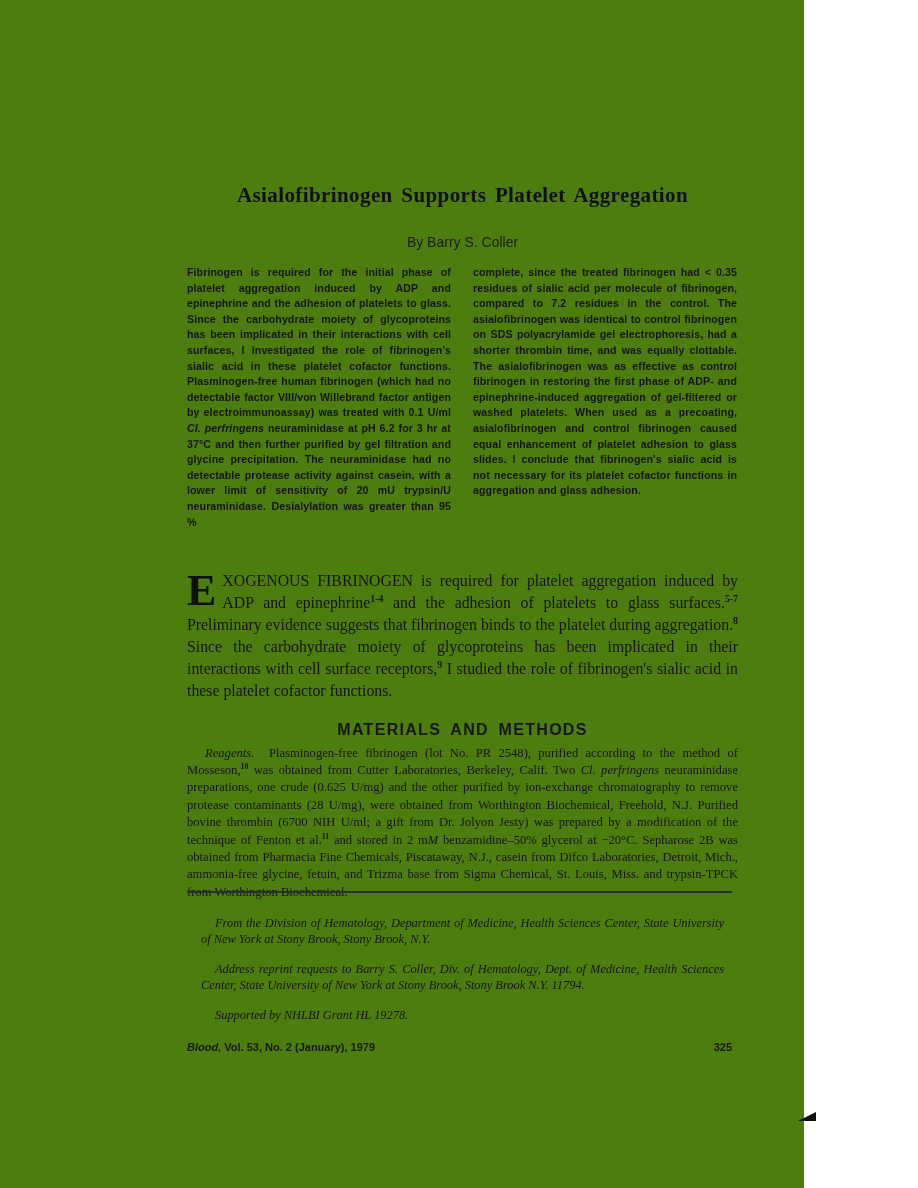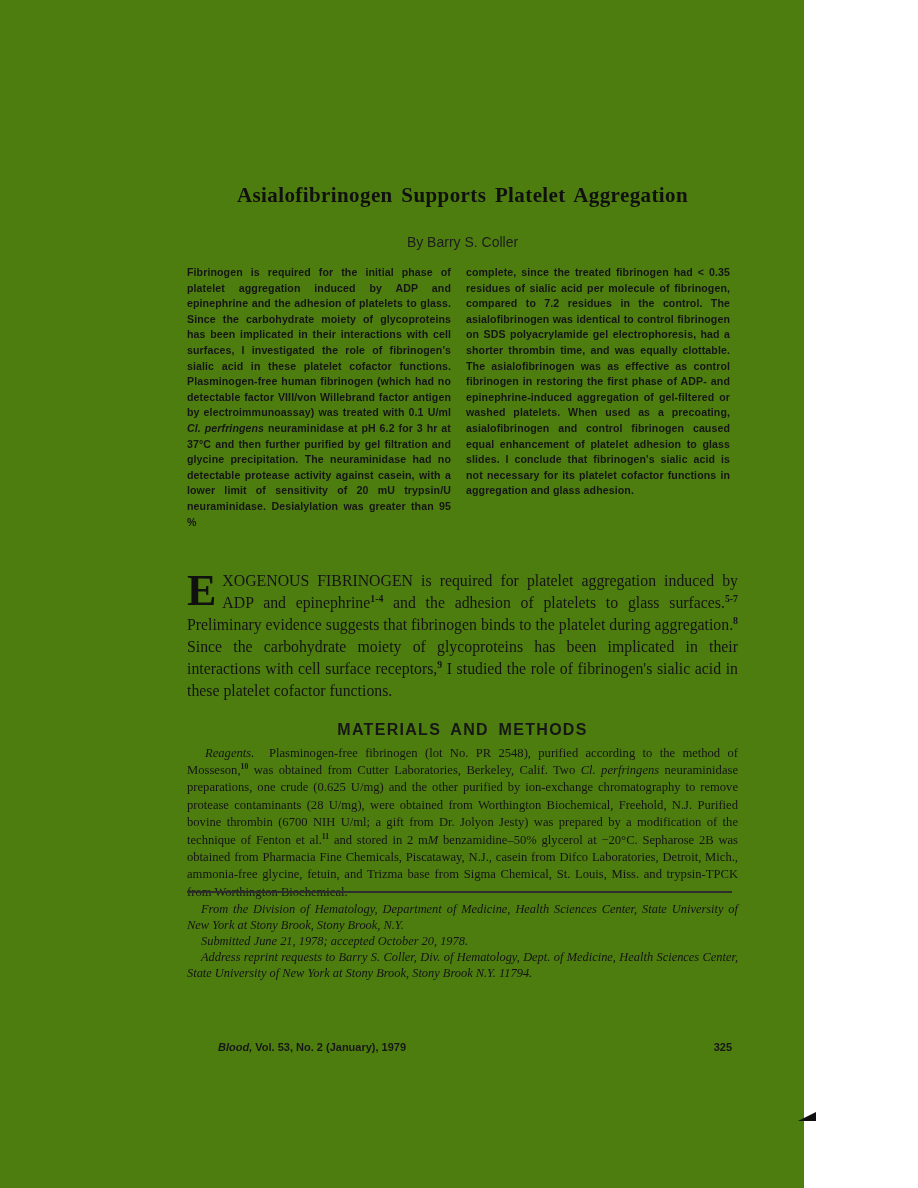--- a/index.html
+++ b/index.html
@@ -9,21 +9,21 @@
 
   .article-title{position:absolute;top:170px;left:187px;width:551px;
        text-align:center;font-family:"Liberation Serif",serif;
        font-weight:bold;font-size:21px;line-height:23px;
        letter-spacing:0.4px;word-spacing:3px;color:#101010;}
   .byline{position:absolute;top:234px;left:187px;width:551px;
        text-align:center;font-family:"Liberation Sans",sans-serif;
        font-size:14px;color:#1c1c1c;}
 
   .abstract{position:absolute;top:265px;left:187px;width:551px;
-       display:flex;gap:15px;}
+       display:flex;gap:22px;}
   .abs-col{width:264px;font-family:"Liberation Sans",sans-serif;
        font-weight:bold;font-size:10.6px;line-height:15.6px;
        text-align:justify;letter-spacing:0.1px;color:#151515;}
 
   .intro{position:absolute;top:570px;left:187px;width:551px;
        font-size:15.8px;line-height:22px;text-align:justify;color:#141414;}
   .dropcap{float:left;font-family:"Liberation Serif",serif;font-weight:bold;
        font-size:44px;line-height:36px;margin:3px 6px 0 0;color:#101010;}
 
   .section-heading{position:absolute;top:708px;left:187px;width:551px;
@@ -34,27 +34,27 @@
   .methods{position:absolute;top:732px;left:187px;width:551px;
        font-size:12.6px;line-height:17.4px;text-align:justify;
        text-indent:18px;color:#141414;}
 
   .footnote-rule{position:absolute;top:891px;left:187px;width:545px;
        height:2px;background:#2e2e2e;border:none;margin:0;}
 
   .footnotes{position:absolute;top:901px;left:187px;width:551px;
        font-style:italic;font-size:12.4px;line-height:16px;
        text-align:justify;color:#141414;}
-  .footnotes p{margin:0;text-indent:14px;}
+  .footnotes p{margin:14px;text-indent:14px;}
 
   .page-footer{position:absolute;top:1041px;left:187px;width:545px;
        display:flex;justify-content:space-between;align-items:baseline;
        font-family:"Liberation Sans",sans-serif;font-size:11px;color:#171717;}
   .journal-citation{font-weight:bold;}
-  .journal-citation .jname{font-style:italic;margin-left:31px;}
+  .journal-citation .jname{font-style:italic;}
   .page-number{font-weight:bold;font-size:11px;}
 
   .scan-artifact{position:absolute;left:798px;top:1112px;width:18px;height:9px;
        background:#101010;clip-path:polygon(100% 0,100% 100%,0 100%);}
 
   sup{font-size:0.62em;line-height:0;vertical-align:super;font-weight:bold;}
 </style>
 </head>
 <body>
 
@@ -76,22 +76,22 @@
   </div>
 
   <h2 class="section-heading">MATERIALS AND METHODS</h2>
 
   <p class="methods"><span style="font-style: italic;">Reagents.</span><span>&nbsp; Plasminogen-free fibrinogen (lot No. PR 2548), purified according to the method of Mosseson,</span><sup>10</sup><span> was obtained from Cutter Laboratories, Berkeley, Calif. Two </span><span style="font-style: italic;">Cl. perfringens</span><span> neuraminidase preparations, one crude (0.625 U/mg) and the other purified by ion-exchange chromatography to remove protease contaminants (28 U/mg), were obtained from Worthington Biochemical, Freehold, N.J. Purified bovine thrombin (6700 NIH U/ml; a gift from Dr. Jolyon Jesty) was prepared by a modification of the technique of Fenton et al.</span><sup>11</sup><span> and stored in 2 m</span><span style="font-style: italic;">M</span><span> benzamidine–50% glycerol at −20°C. Sepharose 2B was obtained from Pharmacia Fine Chemicals, Piscataway, N.J., casein from Difco Laboratories, Detroit, Mich., ammonia-free glycine, fetuin, and Trizma base from Sigma Chemical, St. Louis, Miss. and trypsin-TPCK from Worthington Biochemical.</span></p>
 
   <hr class="footnote-rule">
 
   <div class="footnotes">
     <p>From the Division of Hematology, Department of Medicine, Health Sciences Center, State University of New York at Stony Brook, Stony Brook, N.Y.</p>
-    <p>Submitted June 21, 1978; accepted October 20, 1978.</p>
     <p>Address reprint requests to Barry S. Coller, Div. of Hematology, Dept. of Medicine, Health Sciences Center, State University of New York at Stony Brook, Stony Brook N.Y. 11794.</p>
+    <p>Supported by NHLBI Grant HL 19278.</p>
   </div>
 
   <div class="page-footer">
     <span class="journal-citation"><span class="jname">Blood,</span><span> Vol. 53, No. 2 (January), 1979</span></span>
     <span class="page-number">325</span>
   </div>
 
   <div class="scan-artifact"></div>
 
 </div>

